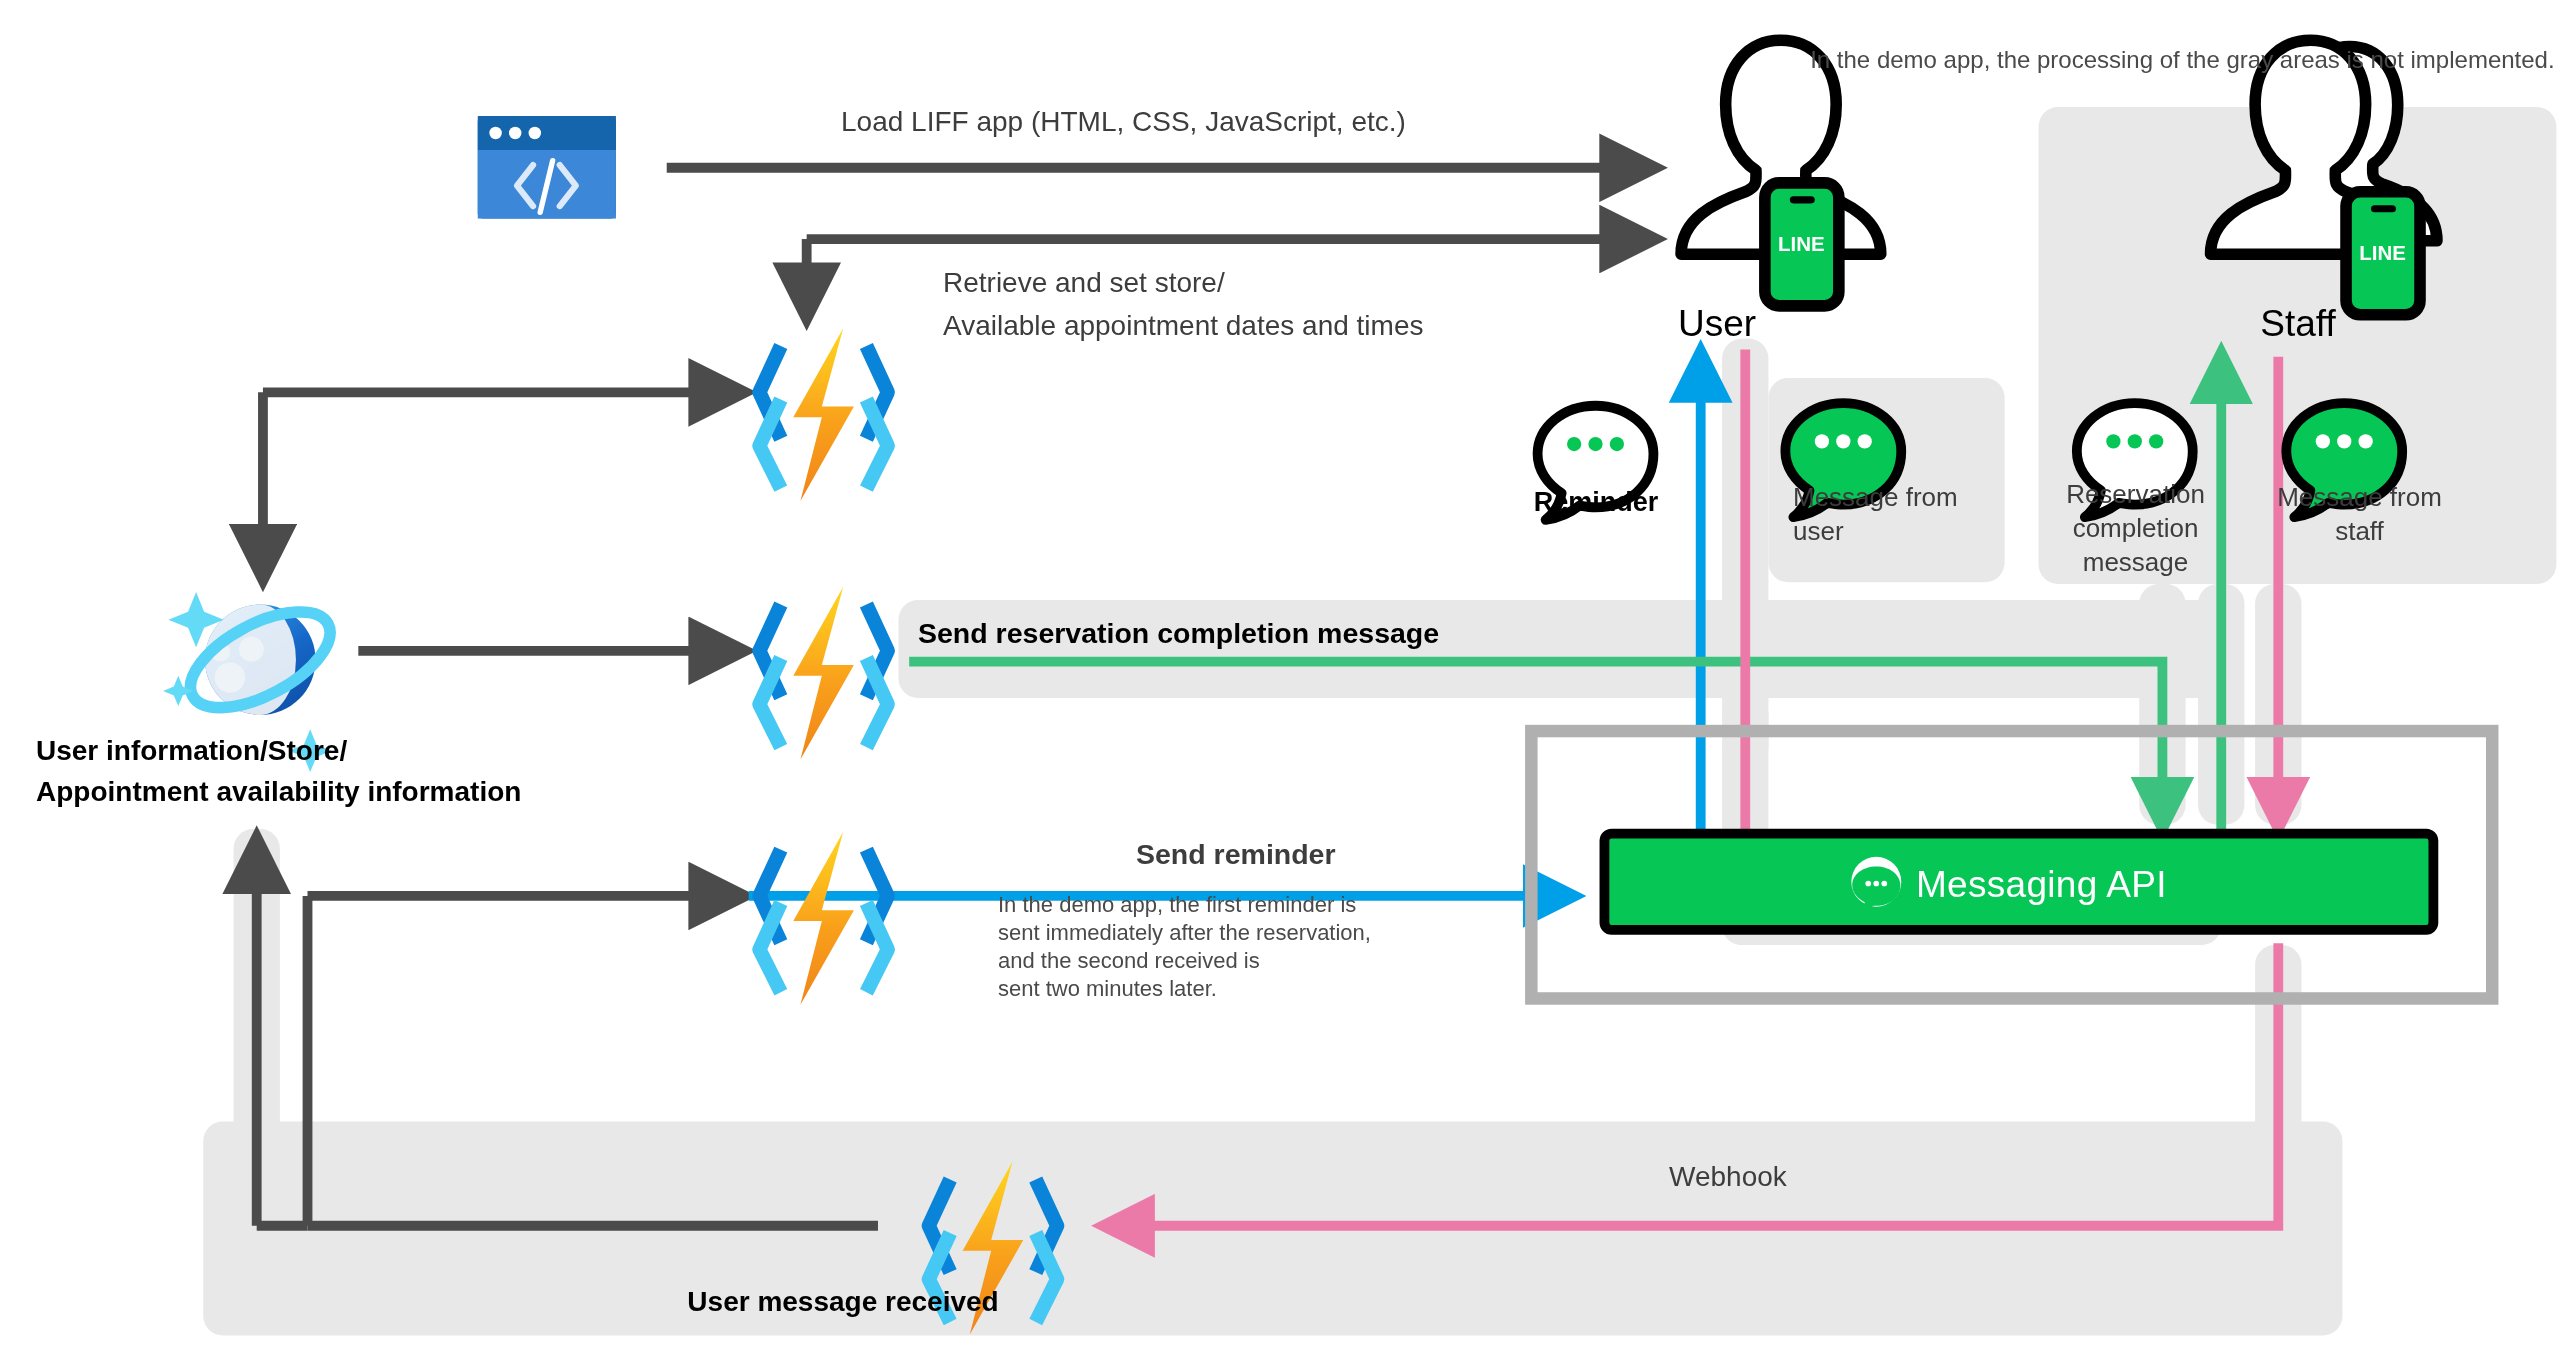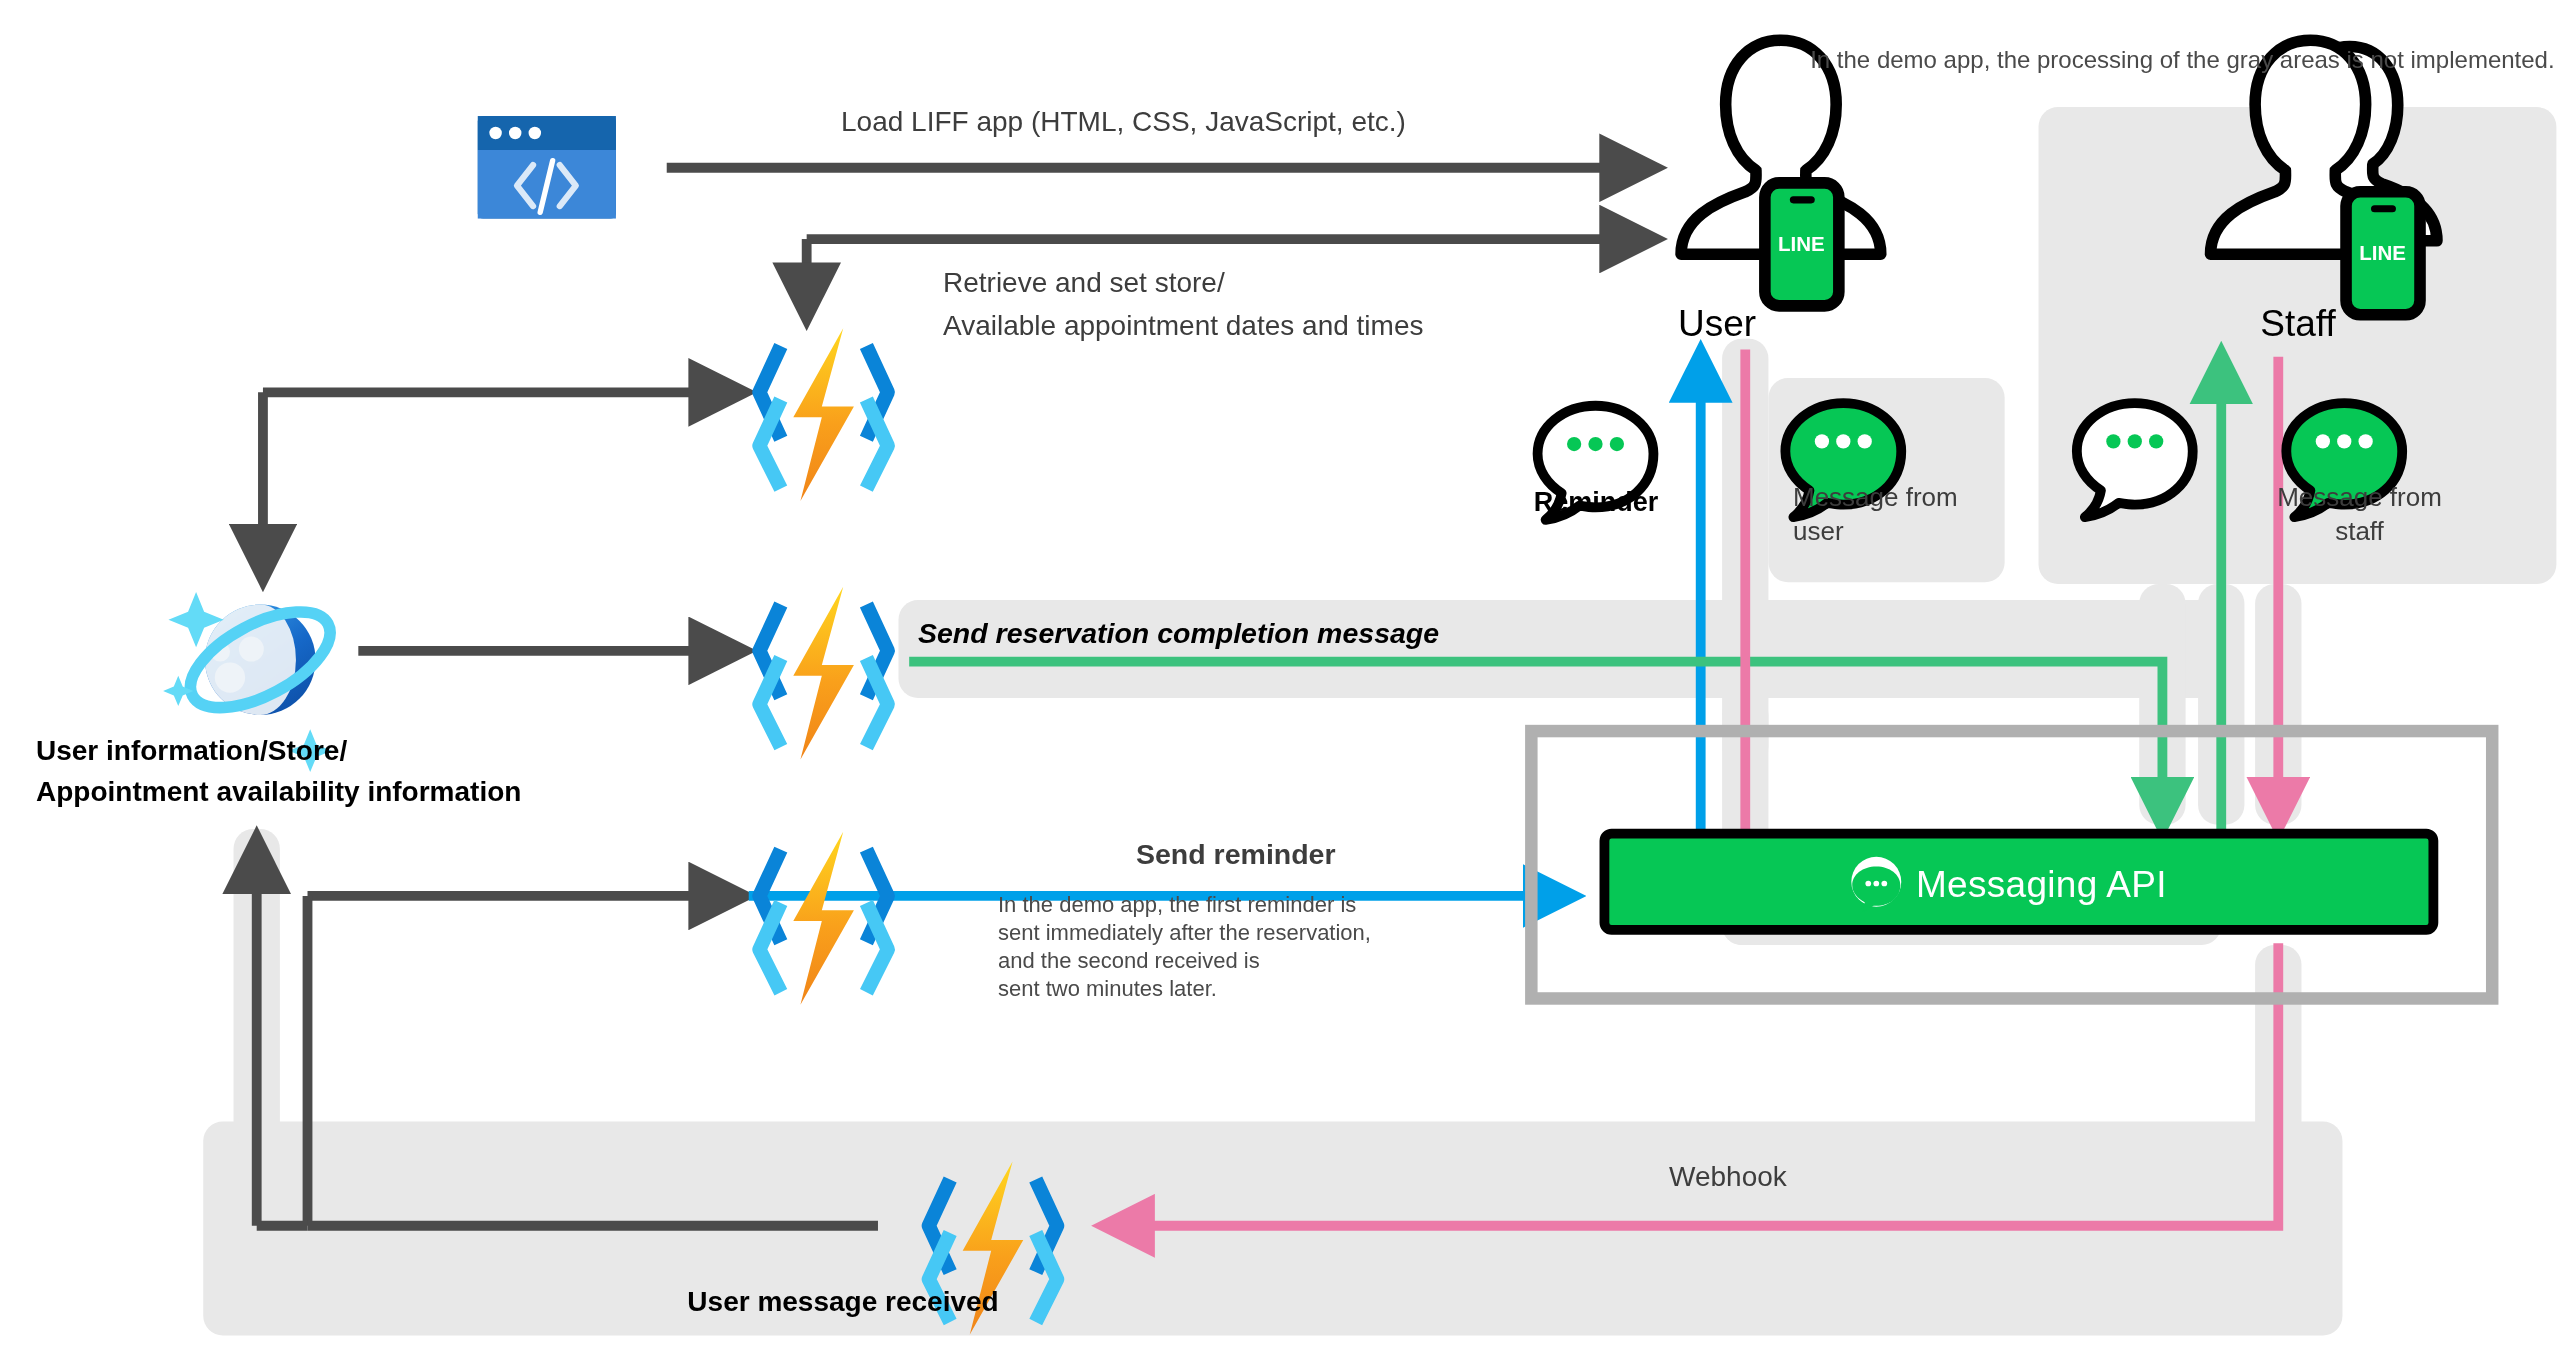--- a/index.html
+++ b/index.html
@@ -256,21 +256,21 @@
   <div style="position:absolute;left:943px;top:265px;">
     <div class="lbl" style="position:static;font-size:28px;">Retrieve and set store/</div>
     <div class="lbl" style="position:static;font-size:28px;margin-top:7.1px;">Available appointment dates and times</div>
   </div>
 
   <div style="position:absolute;left:36px;top:733px;width:464px;text-align:left;">
     <div class="lbl black" style="position:static;font-size:28px;font-weight:700;">User information/Store/</div>
     <div class="lbl black" style="position:static;font-size:28px;font-weight:700;margin-top:5.3px;">Appointment availability information</div>
   </div>
 
-  <div class="lbl black" style="left:918px;top:615px;font-size:28.5px;font-weight:700;font-style:italic;">Send reservation completion message</div>
+  <div class="lbl black" style="left:918px;top:615px;font-size:28.5px;font-weight:700;">Send reservation completion message</div>
 
   <div class="lbl" style="left:1136px;top:836px;font-size:28.5px;font-weight:700;color:#3d3d3d;">Send reminder</div>
 
   <div style="position:absolute;left:998px;top:891px;width:455px;">
     <div class="lbl note" style="position:static;font-size:22px;">In the demo app, the first reminder is</div>
     <div class="lbl note" style="position:static;font-size:22px;">sent immediately after the reservation,</div>
     <div class="lbl note" style="position:static;font-size:22px;">and the second received is</div>
     <div class="lbl note" style="position:static;font-size:22px;">sent two minutes later.</div>
   </div>
 
@@ -282,20 +282,25 @@
 
   <div class="lbl black" style="left:2298px;top:300px;font-size:37px;font-weight:400;text-align:center;transform:translateX(-50%);">Staff</div>
 
   <div class="lbl black" style="left:1596px;top:485px;font-size:27px;font-weight:700;text-align:center;transform:translateX(-50%);">Reminder</div>
 
   <div style="position:absolute;left:1793px;top:481px;width:205px;">
     <div class="lbl bubblelbl" style="position:static;">Message from</div>
     <div class="lbl bubblelbl" style="position:static;">user</div>
   </div>
 
+  <div style="position:absolute;left:2050px;top:478px;width:171px;text-align:center;">
+    <div class="lbl bubblelbl" style="position:static;">Reservation</div>
+    <div class="lbl bubblelbl" style="position:static;">completion</div>
+    <div class="lbl bubblelbl" style="position:static;">message</div>
+  </div>
 
   <div style="position:absolute;left:2259px;top:481px;width:201px;text-align:center;">
     <div class="lbl bubblelbl" style="position:static;">Message from</div>
     <div class="lbl bubblelbl" style="position:static;">staff</div>
   </div>
 
   <div class="lbl msgapi-txt" style="left:1916px;top:861px;">Messaging API</div>
 
 </div>
 

